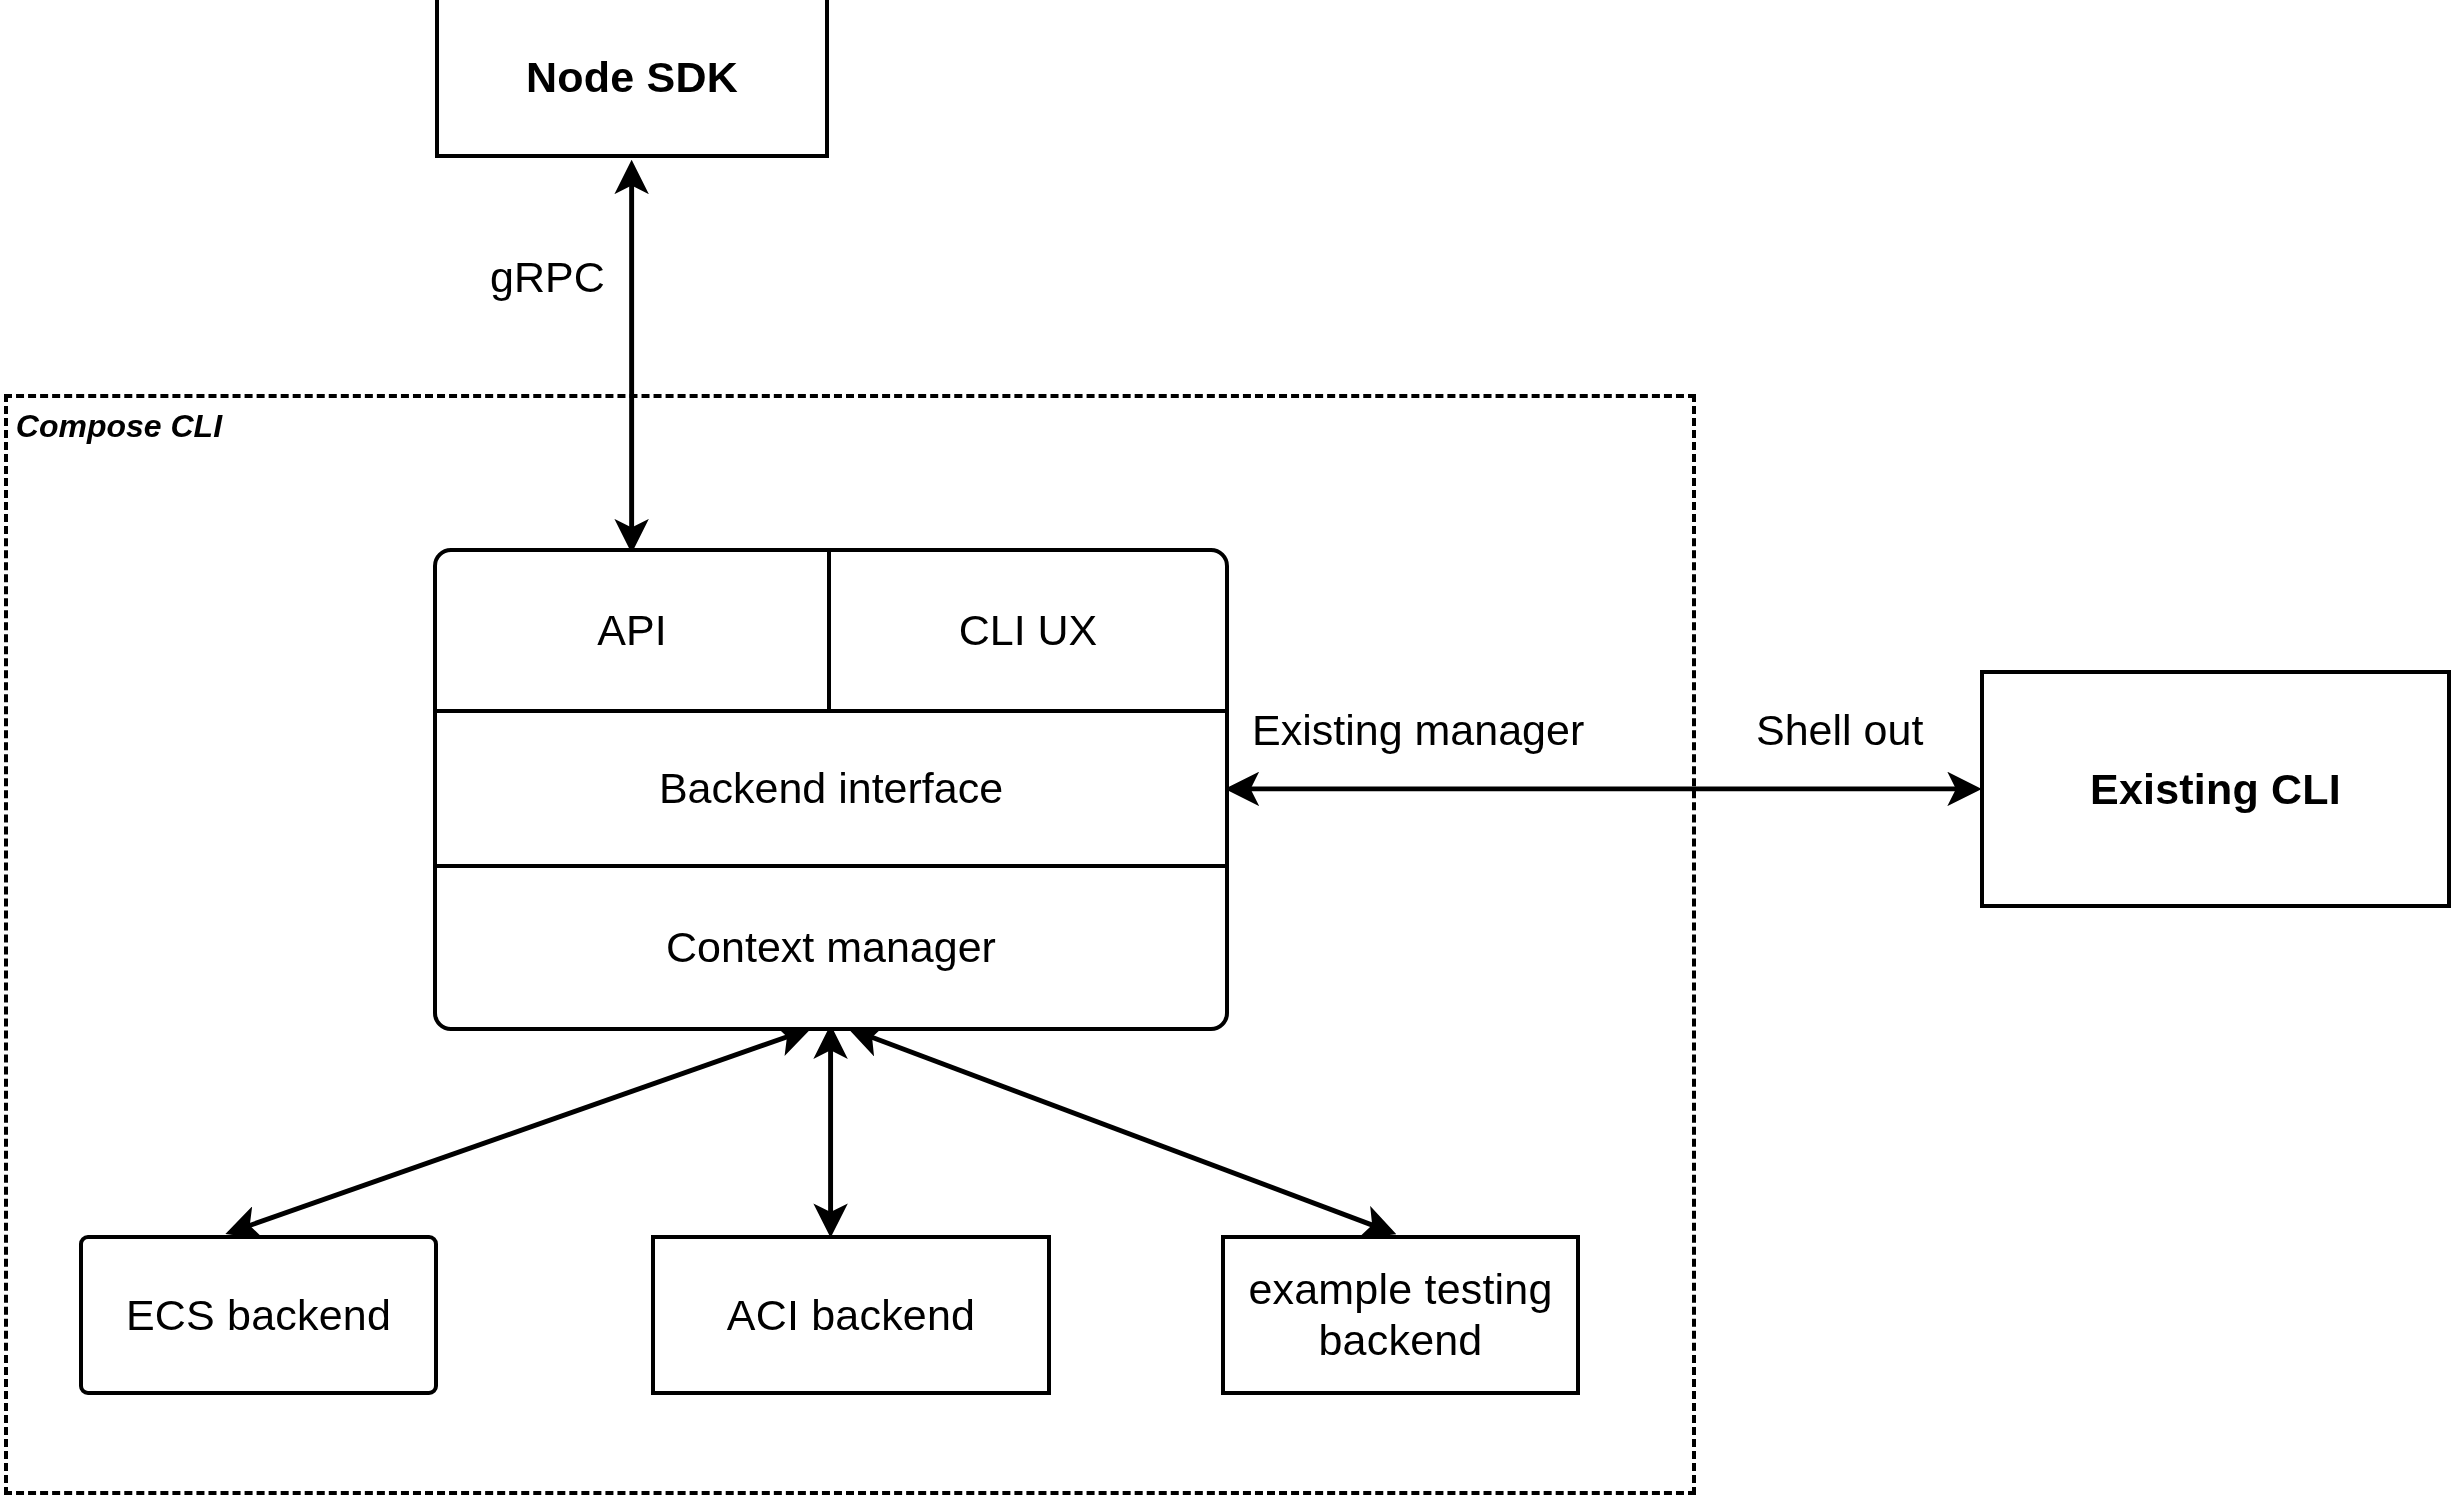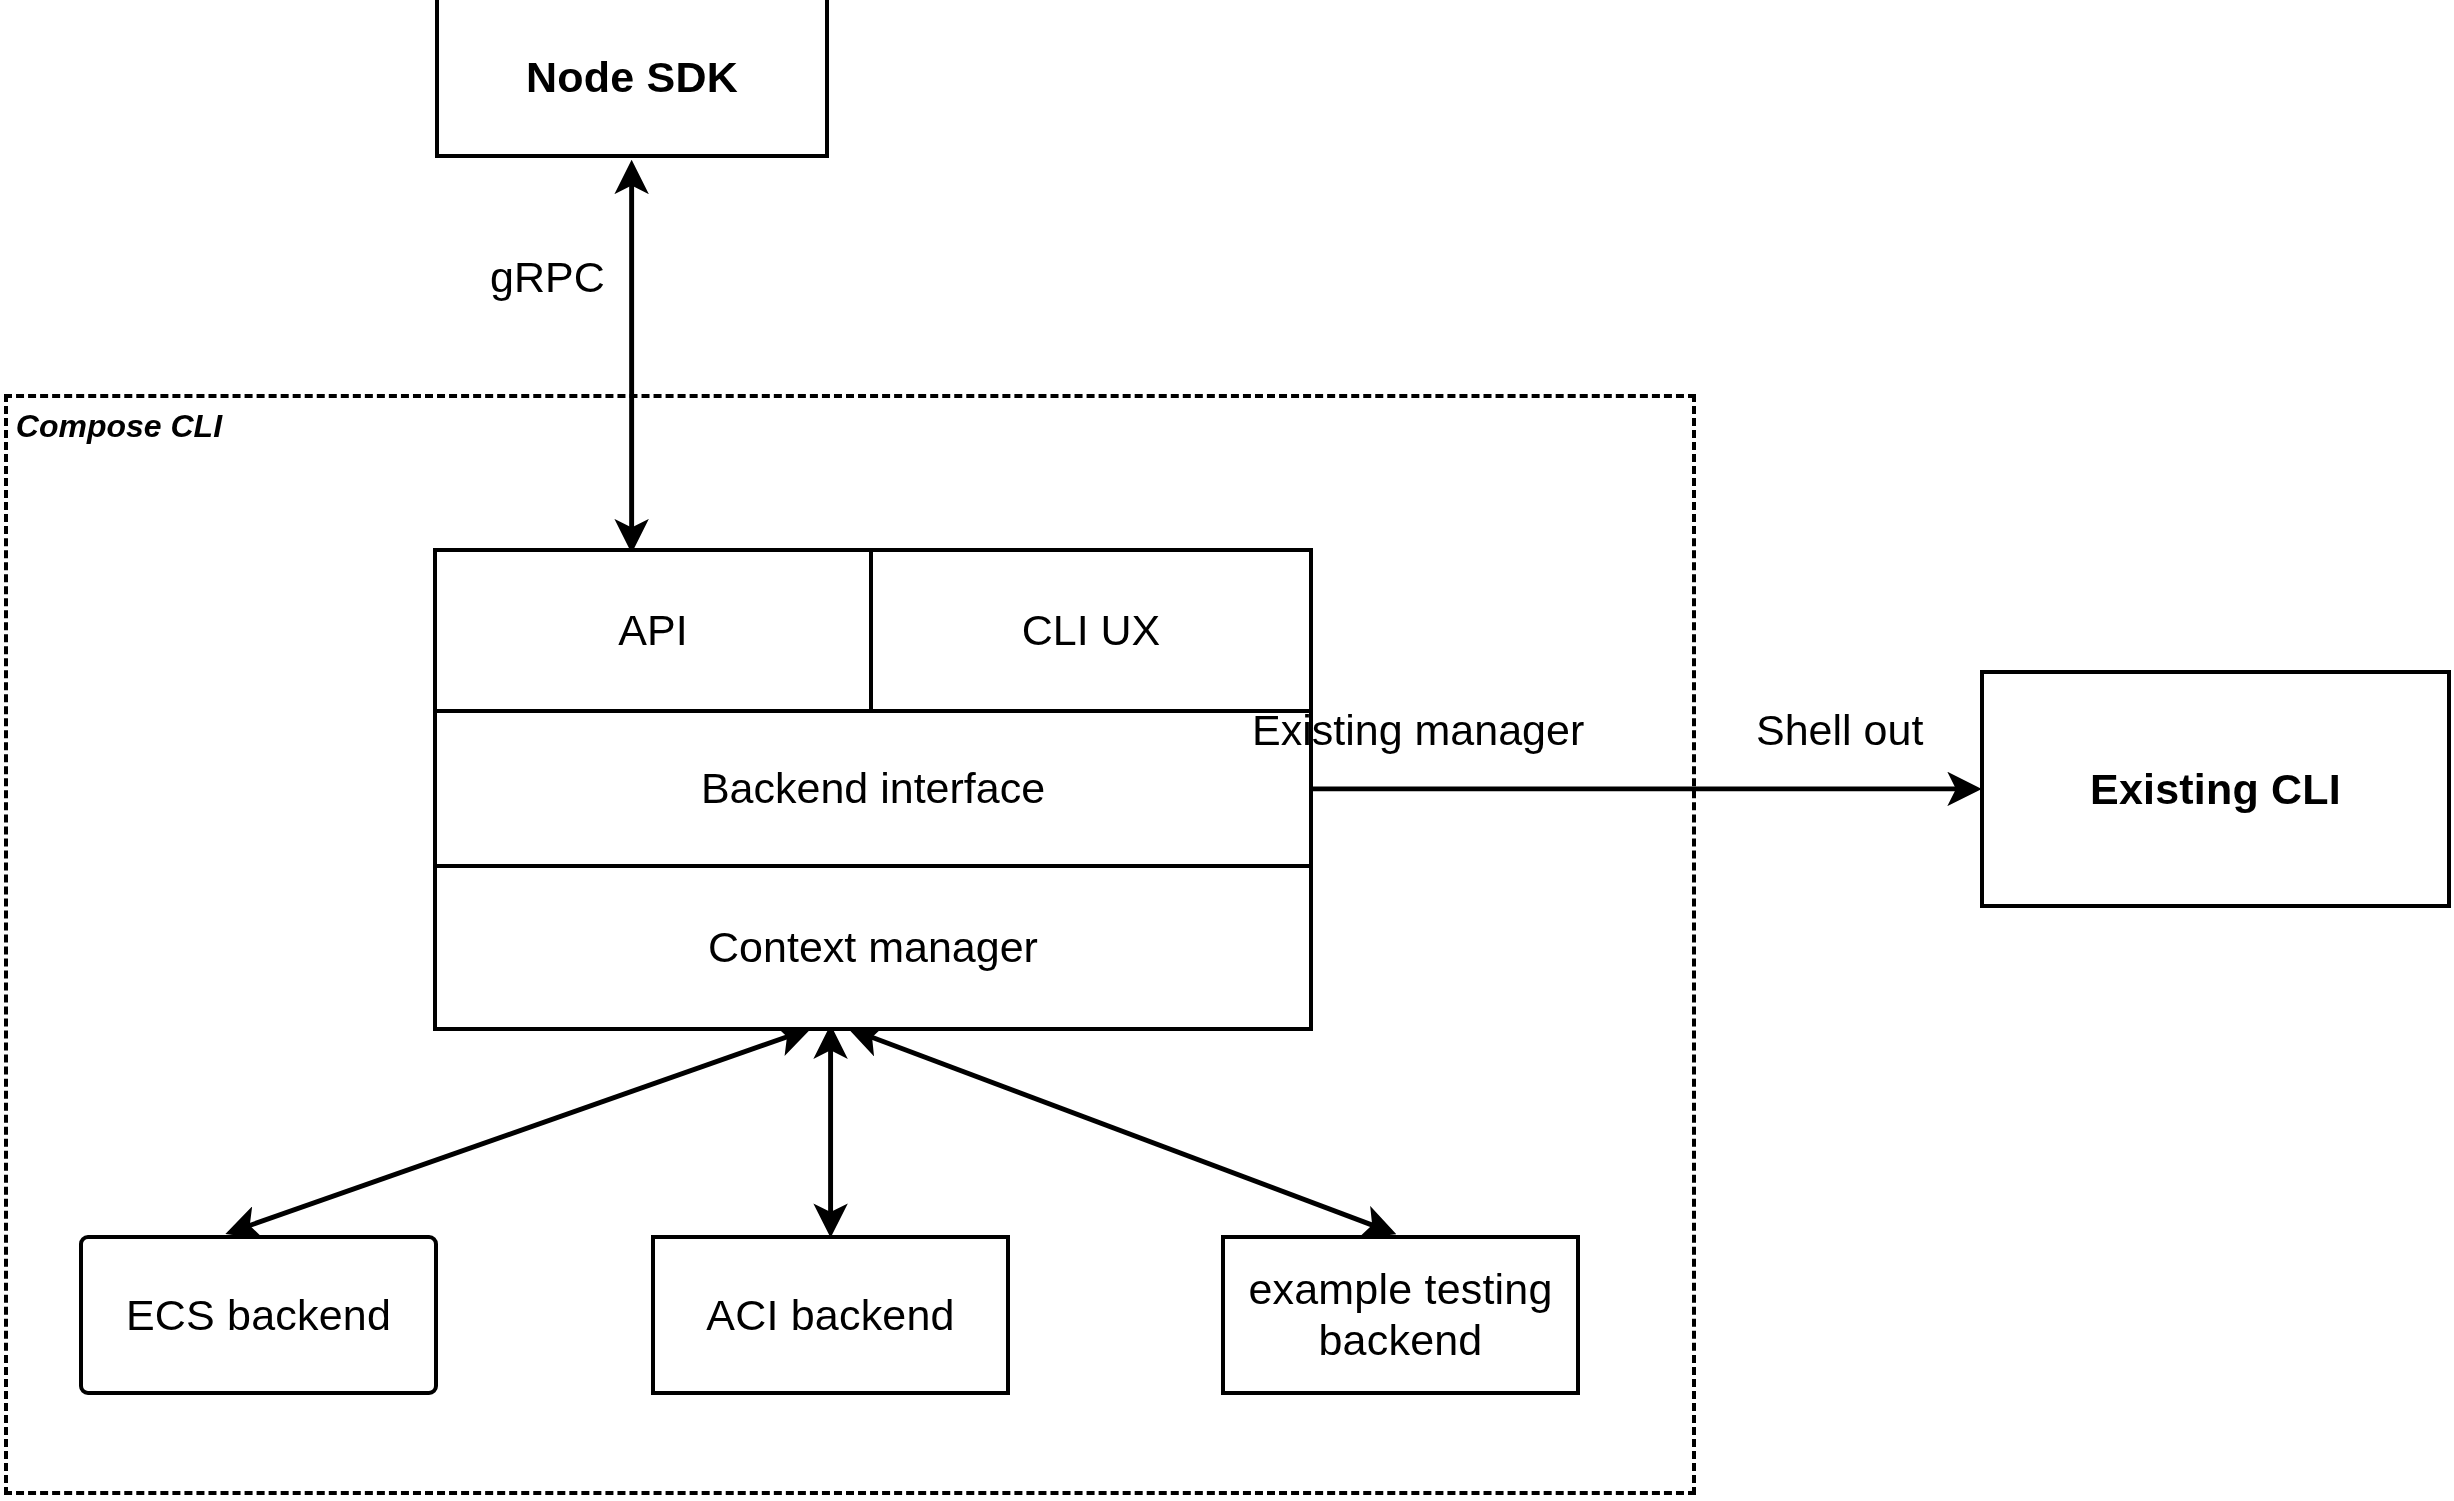--- a/index.html
+++ b/index.html
@@ -137,21 +137,21 @@
       <line x1="866" y1="1046" x2="1412" y2="1251" stroke="#000000" stroke-width="5" marker-start="url(#arrowStart)" marker-end="url(#arrowEnd)"></line>
     </g>
   </svg>
 
   <div class="node-box" style="left:435px; top:-3.9px; width:394px; height:162px;">
     <span class="node-label bold">Node SDK</span>
   </div>
 
   <div class="edge-label" style="left:490px; top:254px;">gRPC</div>
 
-  <div class="stack" style="left:433px; top:548px; width:880px; height:483px;">
+  <div class="stack" style="left:433px; top:548px; width:796px; height:483px;border-radius:18px;">
     <div class="stack-row" style="height:161px;">
       <div class="stack-cell" style="width:50%;">
         <span class="cell-label">API</span>
       </div>
       <div class="stack-cell" style="width:50%;">
         <span class="cell-label">CLI UX</span>
       </div>
     </div>
     <div class="stack-row" style="height:155px;">
       <div class="stack-cell" style="width:100%;">
@@ -170,21 +170,21 @@
   <div class="edge-label" style="left:1756px; top:707px;">Shell out</div>
 
   <div class="node-box" style="left:1980px; top:670px; width:471px; height:238px;">
     <span class="node-label bold">Existing CLI</span>
   </div>
 
   <div class="node-box" style="left:79px; top:1235px; width:359px; height:160px;border-radius:9px;">
     <span class="node-label">ECS backend</span>
   </div>
 
-  <div class="node-box" style="left:651px; top:1235px; width:359px; height:160px;">
+  <div class="node-box" style="left:651px; top:1235px; width:400px; height:160px;">
     <span class="node-label">ACI backend</span>
   </div>
 
   <div class="node-box" style="left:1221px; top:1235px; width:359px; height:160px;">
     <span class="node-label">example testing
 backend</span>
   </div>
 
 </div>
 

